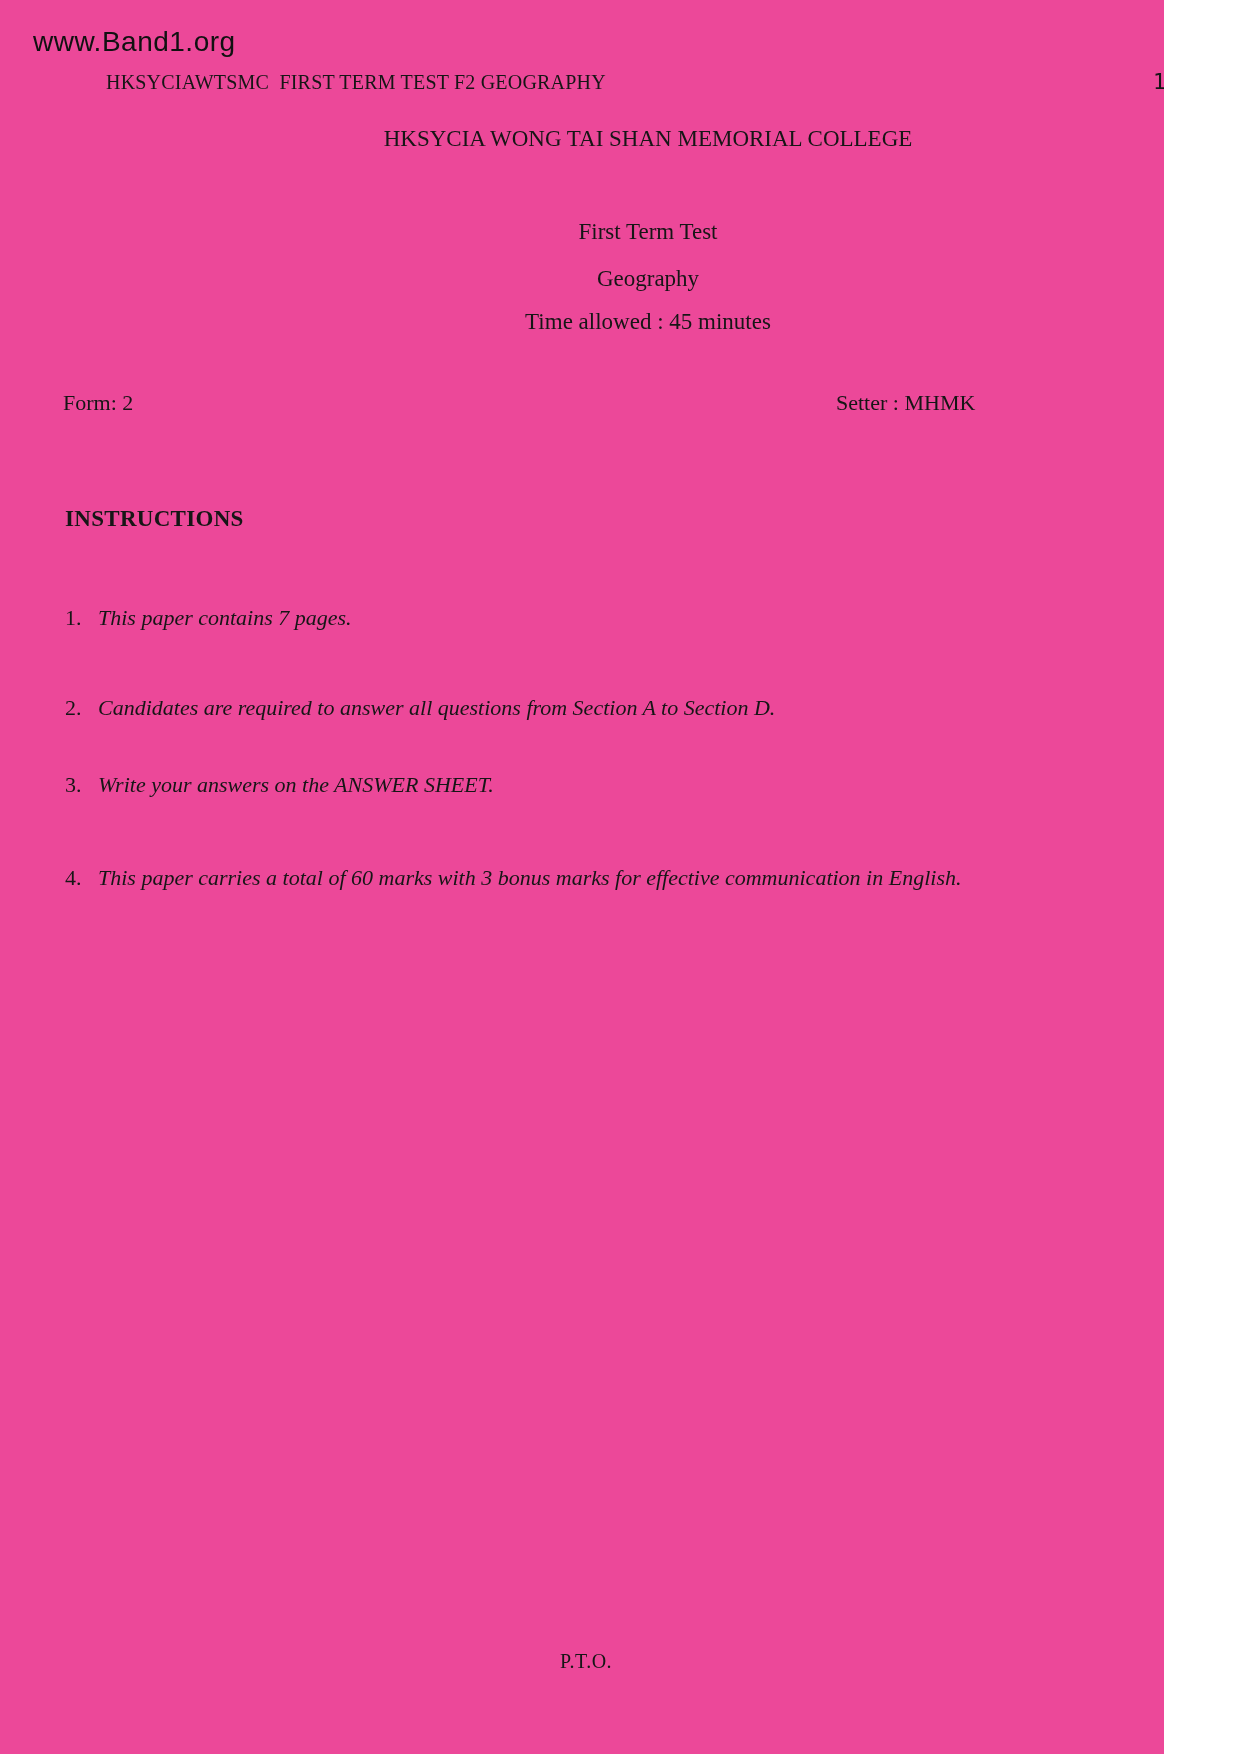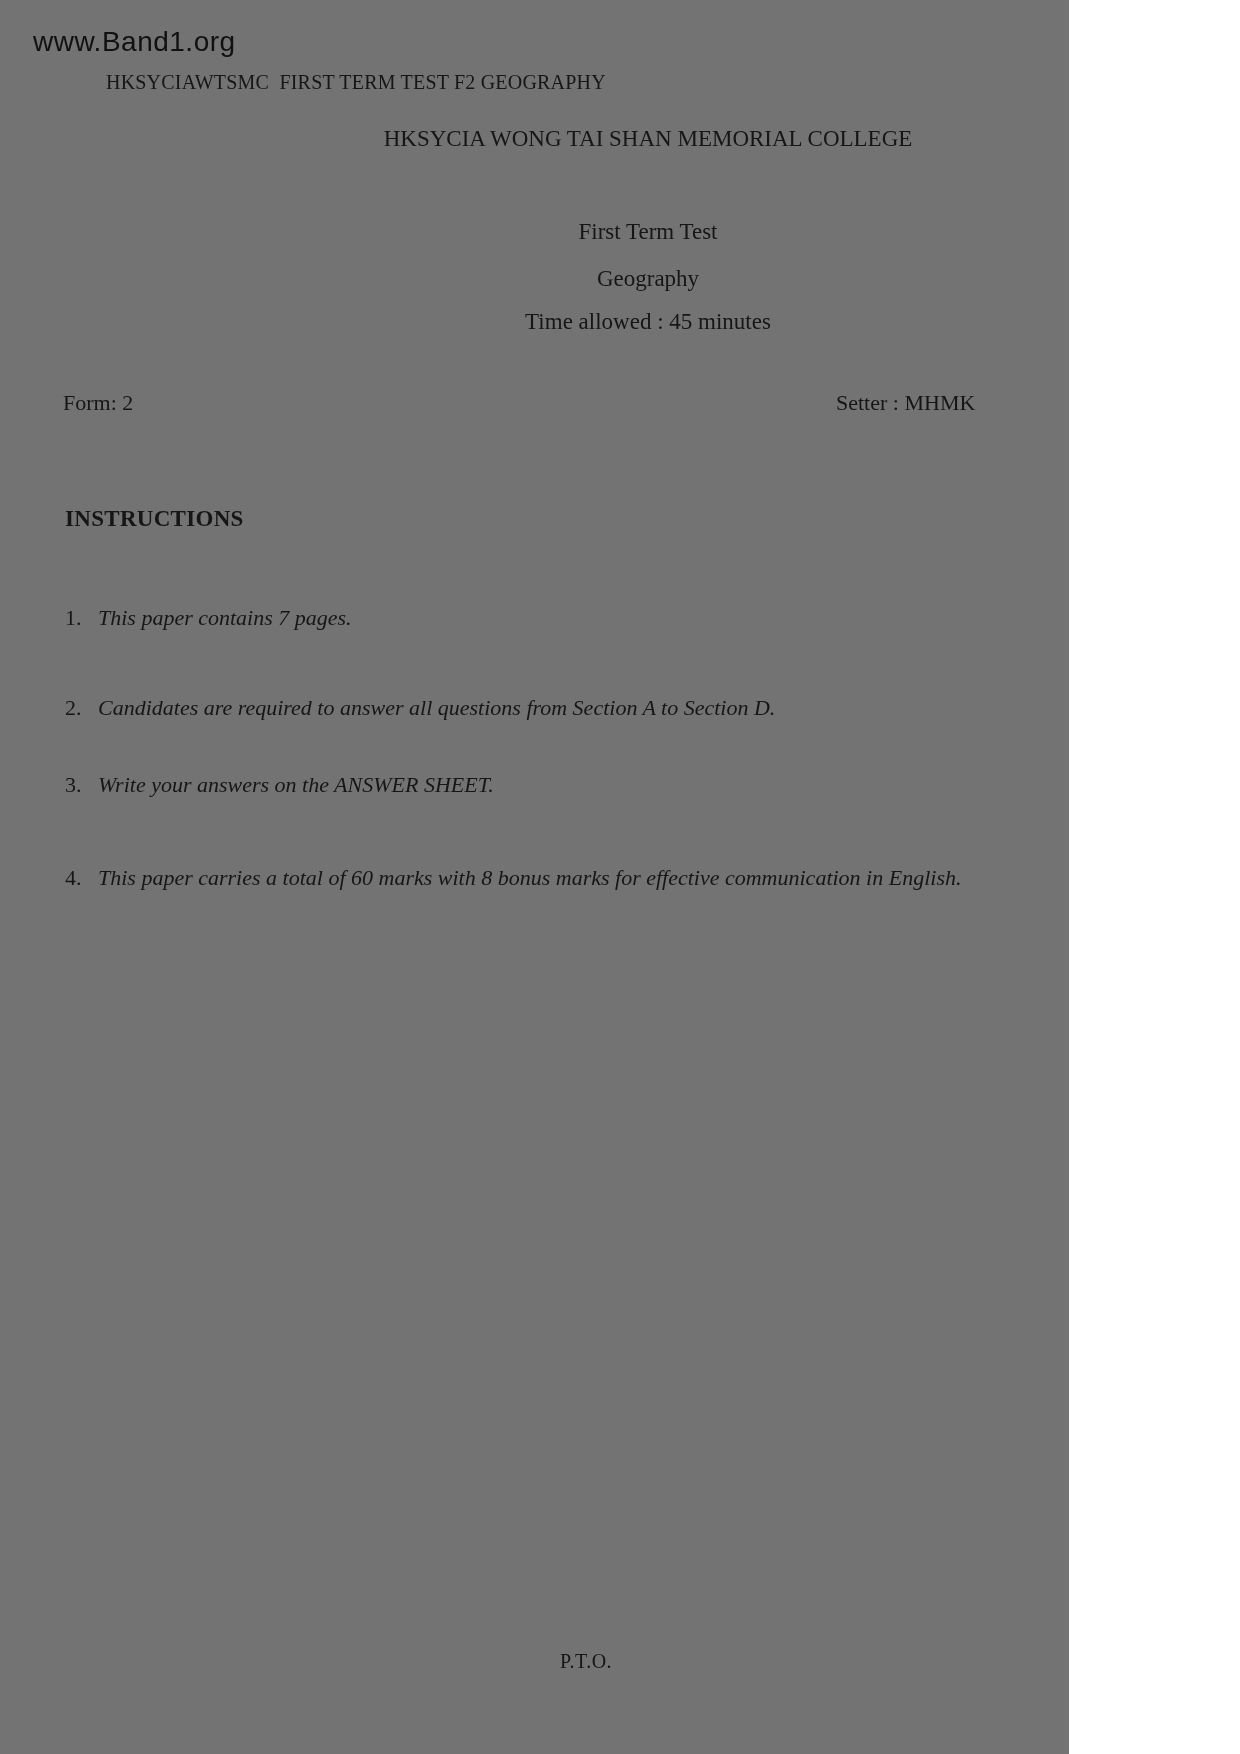--- a/index.html
+++ b/index.html
@@ -2,23 +2,23 @@
 <html><head>
 <meta charset="utf-8">
 <style>
   html, body {
     margin: 0;
     padding: 0;
     background: #ffffff;
   }
   .page {
     position: relative;
-    width: 1069px;
+    width: 1164px;
     height: 1754px;
-    background: #737373;
+    background: #ec4899;
     color: #161616;
     font-family: "Liberation Serif", serif;
     overflow: hidden;
   }
   .abs { position: absolute; }
 
   .watermark {
     left: 33px;
     top: 26px;
     font-family: "Liberation Sans", sans-serif;
@@ -135,18 +135,18 @@
     <span class="li-text">Candidates are required to answer all questions from Section A to Section D.</span>
   </div>
 
   <div class="abs list-item item-2">
     <span class="li-num">3.</span>
     <span class="li-text">Write your answers on the ANSWER SHEET.</span>
   </div>
 
   <div class="abs list-item item-3">
     <span class="li-num">4.</span>
-    <span class="li-text">This paper carries a total of 60 marks with 8 bonus marks for effective communication in English.</span>
+    <span class="li-text">This paper carries a total of 60 marks with 3 bonus marks for effective communication in English.</span>
   </div>
 
   <div class="abs pto">P.T.O.</div>
 
 </div>
 
 </body></html>

